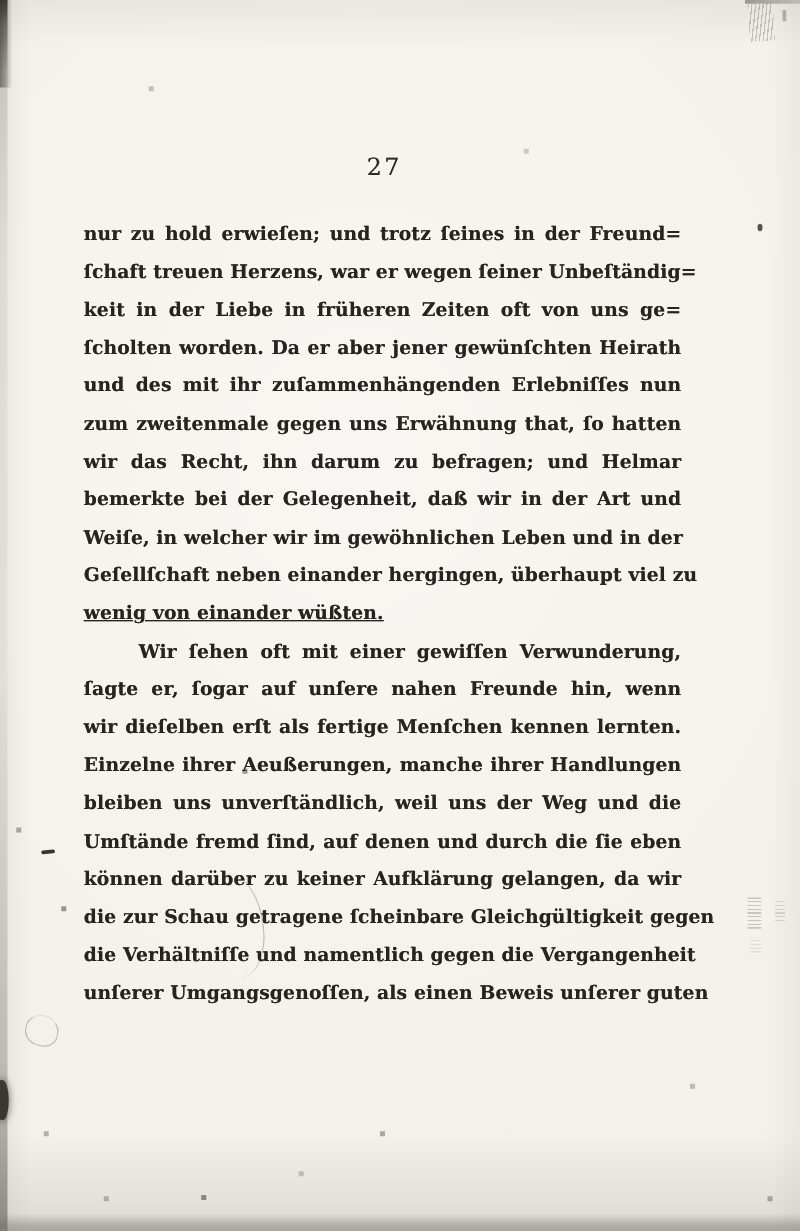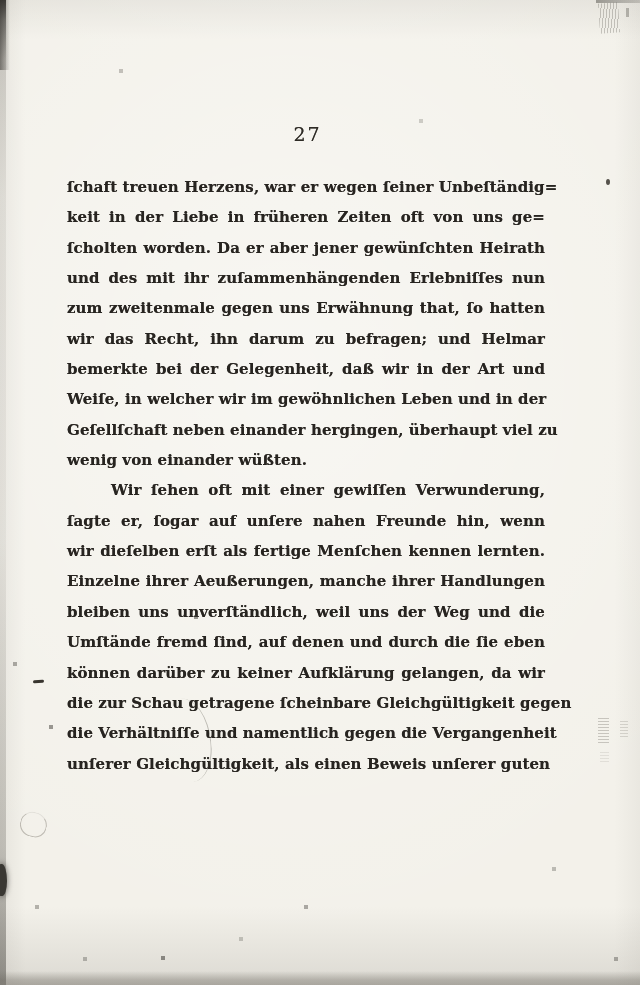--- a/index.html
+++ b/index.html
@@ -39,21 +39,21 @@
     font-size: 15px;
     font-weight: 700;
     color: #272420;
     letter-spacing: 0.1px;
     text-align: justify;
     text-align-last: justify;
     white-space: nowrap;
     overflow: visible;
     text-shadow: 0 0 0.5px rgba(40,36,30,0.65);
   }
-  .line.left { text-align: right; text-align-last: left; }
+  .line.left { text-align: right; text-align-last: left; text-decoration: underline; }
   .line.indent { text-indent: 44px; }
 
   
   .edge-left {
     position: absolute; left: 0; top: 0; width: 6px; height: 985px;
     background: linear-gradient(to bottom,
       rgba(35,33,30,0.85) 0%, rgba(35,33,30,0.5) 2%,
       rgba(120,116,108,0.28) 6%, rgba(140,136,128,0.14) 20%,
       rgba(140,136,128,0.10) 55%, rgba(95,92,85,0.30) 86%,
       rgba(70,68,62,0.5) 100%);
@@ -138,40 +138,41 @@
   }
 </style>
 </head>
 <body>
 
 <div class="scan-page">
 
   <div class="page-number">27</div>
 
   <div class="text-block">
+      <div class="line">nur zu hold erwieſen; und trotz ſeines in der Freund=</div>
       <div class="line">ſchaft treuen Herzens, war er wegen ſeiner Unbeſtändig=</div>
       <div class="line">keit in der Liebe in früheren Zeiten oft von uns ge=</div>
       <div class="line">ſcholten worden. Da er aber jener gewünſchten Heirath</div>
       <div class="line">und des mit ihr zuſammenhängenden Erlebniſſes nun</div>
       <div class="line">zum zweitenmale gegen uns Erwähnung that, ſo hatten</div>
       <div class="line">wir das Recht, ihn darum zu befragen; und Helmar</div>
       <div class="line">bemerkte bei der Gelegenheit, daß wir in der Art und</div>
       <div class="line">Weiſe, in welcher wir im gewöhnlichen Leben und in der</div>
       <div class="line">Geſellſchaft neben einander hergingen, überhaupt viel zu</div>
       <div class="line left">wenig von einander wüßten.</div>
       <div class="line indent">Wir ſehen oft mit einer gewiſſen Verwunderung,</div>
       <div class="line">ſagte er, ſogar auf unſere nahen Freunde hin, wenn</div>
       <div class="line">wir dieſelben erſt als fertige Menſchen kennen lernten.</div>
       <div class="line">Einzelne ihrer Aeußerungen, manche ihrer Handlungen</div>
       <div class="line">bleiben uns unverſtändlich, weil uns der Weg und die</div>
       <div class="line">Umſtände fremd ſind, auf denen und durch die ſie eben</div>
       <div class="line">können darüber zu keiner Aufklärung gelangen, da wir</div>
       <div class="line">die zur Schau getragene ſcheinbare Gleichgültigkeit gegen</div>
       <div class="line">die Verhältniſſe und namentlich gegen die Vergangenheit</div>
-      <div class="line">unſerer Gleichgültigkeit, als einen Beweis unſerer guten</div>
+      <div class="line">unſerer Umgangsgenoſſen, als einen Beweis unſerer guten</div>
     </div>
 
   <div class="edge-left"></div>
   <div class="corner-top-left"></div>
   <div class="top-edge-line"></div>
   <div class="bottom-band"></div>
   <div class="blot-left"></div>
   <div class="smudge-top-right"></div>
   <div class="tick-top-right"></div>
   <div class="dot-right-margin"></div>

